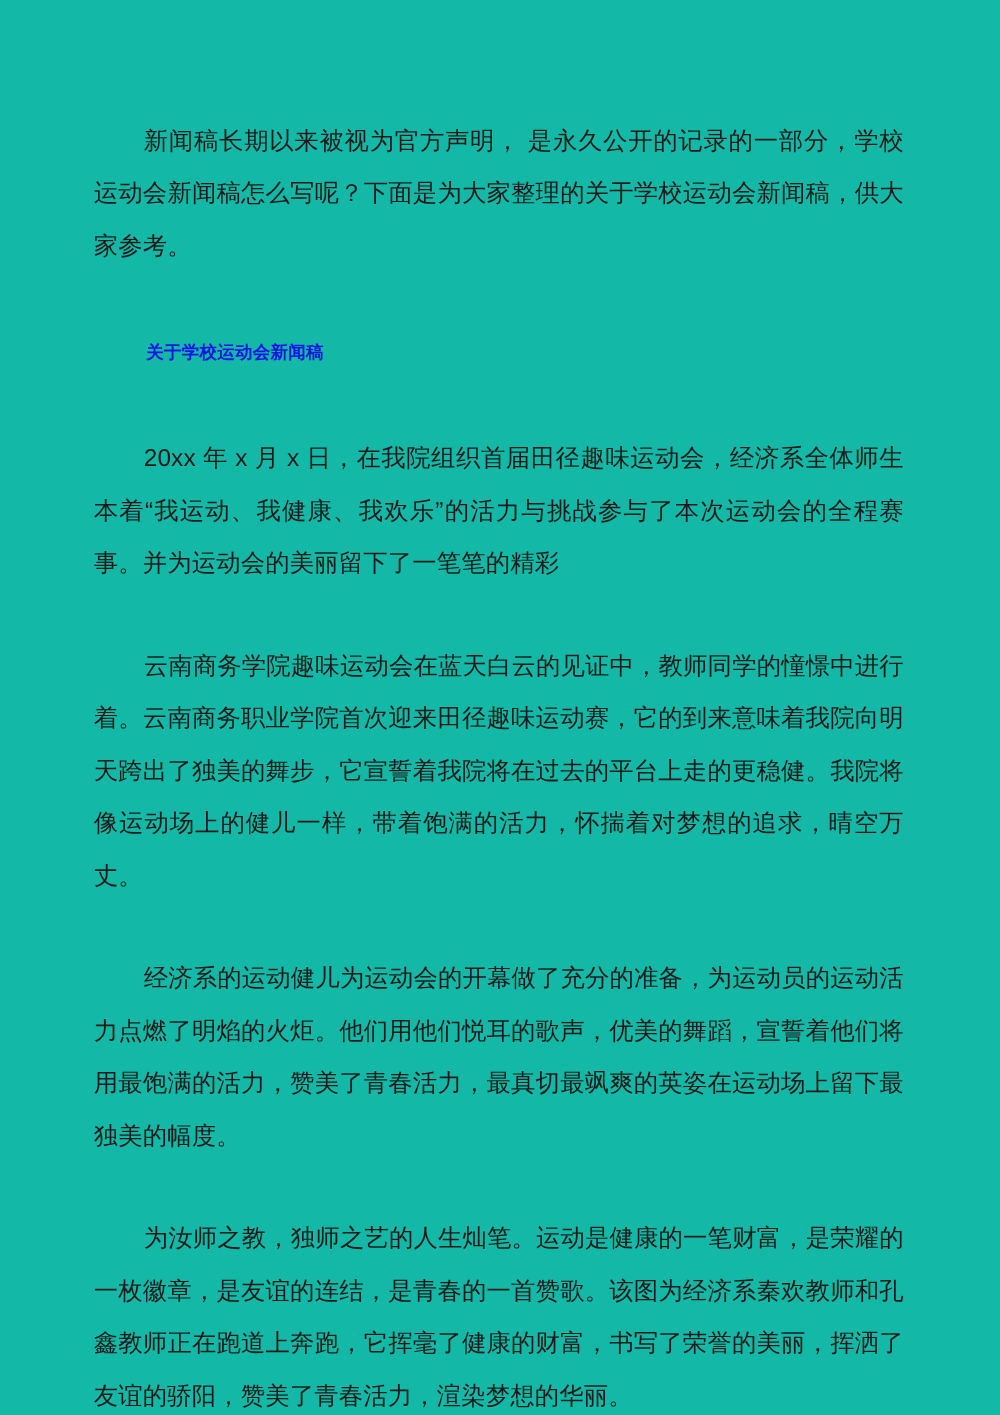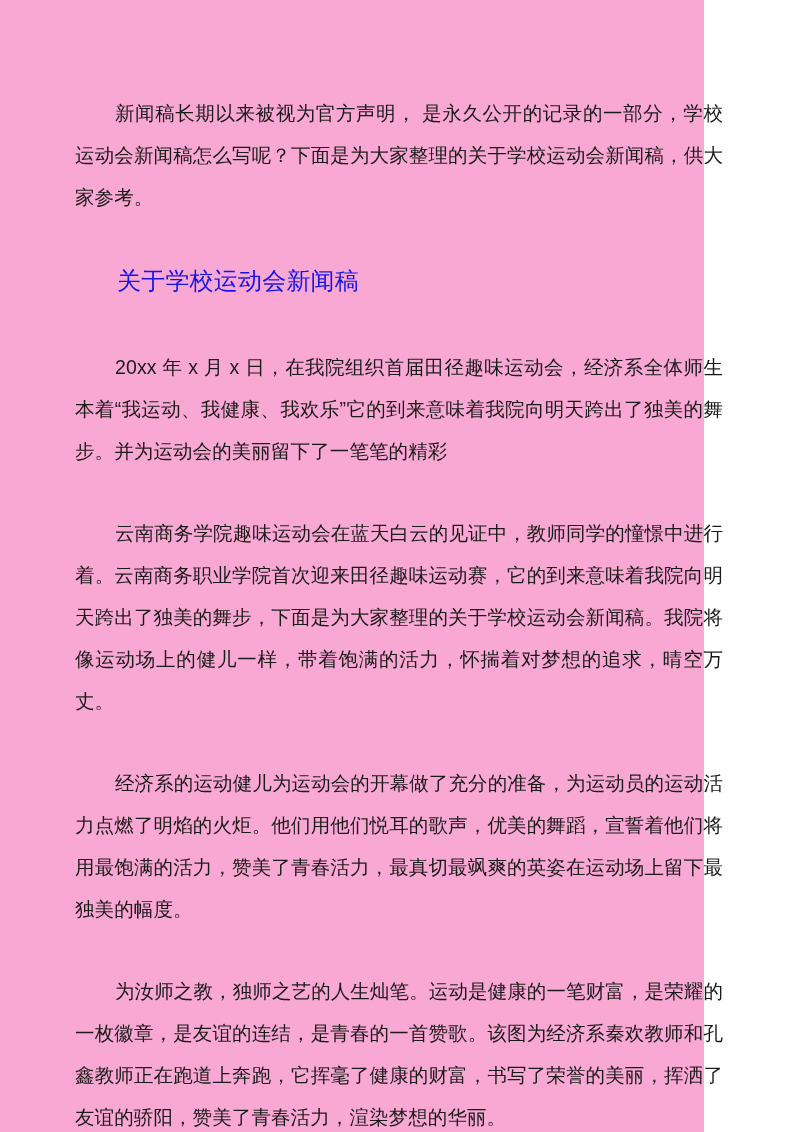--- a/index.html
+++ b/index.html
@@ -9,23 +9,23 @@
   }
   body {
     width: 800px;
     height: 1132px;
     font-family: "Liberation Sans", "DejaVu Sans", sans-serif;
     -webkit-font-smoothing: antialiased;
     overflow: hidden;
   }
   .page {
     position: relative;
-    width: 704px;
+    width: 800px;
     height: 1132px;
-    background: #f9a8d4;
+    background: #14b8a6;
     box-sizing: border-box;
   }
   .doc-body {
     position: absolute;
     left: 75px;
     top: 92px;
     width: 648px;
   }
   .para {
     font-size: 19.5px;
@@ -34,23 +34,23 @@
     text-align: justify;
     text-justify: inter-ideograph;
     text-indent: 40px;
     margin: 0;
     letter-spacing: 0.1px;
     word-break: break-all;
   }
   .spacer-md { height: 42px; }
   .spacer-lg { height: 44px; }
   .heading {
-    font-size: 24px;
+    font-size: 14px;
     line-height: 42px;
-    font-weight: normal;
+    font-weight: bold;
     color: #1414e6;
     text-indent: 42px;
     margin: 0;
     letter-spacing: 0.2px;
   }
   .para-gap { height: 40px; }
 </style>
 </head>
 <body>
 
@@ -58,25 +58,25 @@
   <div class="doc-body">
 
     <p class="para">新闻稿长期以来被视为官方声明， 是永久公开的记录的一部分，学校运动会新闻稿怎么写呢？下面是为大家整理的关于学校运动会新闻稿，供大家参考。</p>
 
     <div class="spacer-md"></div>
 
     <h2 class="heading">关于学校运动会新闻稿</h2>
 
     <div class="spacer-lg"></div>
 
-    <p class="para">20xx 年 x 月 x 日，在我院组织首届田径趣味运动会，经济系全体师生本着“我运动、我健康、我欢乐”它的到来意味着我院向明天跨出了独美的舞步。并为运动会的美丽留下了一笔笔的精彩</p>
+    <p class="para">20xx 年 x 月 x 日，在我院组织首届田径趣味运动会，经济系全体师生本着“我运动、我健康、我欢乐”的活力与挑战参与了本次运动会的全程赛事。并为运动会的美丽留下了一笔笔的精彩</p>
 
     <div class="para-gap"></div>
 
-    <p class="para">云南商务学院趣味运动会在蓝天白云的见证中，教师同学的憧憬中进行着。云南商务职业学院首次迎来田径趣味运动赛，它的到来意味着我院向明天跨出了独美的舞步，下面是为大家整理的关于学校运动会新闻稿。我院将像运动场上的健儿一样，带着饱满的活力，怀揣着对梦想的追求，晴空万丈。</p>
+    <p class="para">云南商务学院趣味运动会在蓝天白云的见证中，教师同学的憧憬中进行着。云南商务职业学院首次迎来田径趣味运动赛，它的到来意味着我院向明天跨出了独美的舞步，它宣誓着我院将在过去的平台上走的更稳健。我院将像运动场上的健儿一样，带着饱满的活力，怀揣着对梦想的追求，晴空万丈。</p>
 
     <div class="para-gap"></div>
 
     <p class="para">经济系的运动健儿为运动会的开幕做了充分的准备，为运动员的运动活力点燃了明焰的火炬。他们用他们悦耳的歌声，优美的舞蹈，宣誓着他们将用最饱满的活力，赞美了青春活力，最真切最飒爽的英姿在运动场上留下最独美的幅度。</p>
 
     <div class="para-gap"></div>
 
     <p class="para">为汝师之教，独师之艺的人生灿笔。运动是健康的一笔财富，是荣耀的一枚徽章，是友谊的连结，是青春的一首赞歌。该图为经济系秦欢教师和孔鑫教师正在跑道上奔跑，它挥毫了健康的财富，书写了荣誉的美丽，挥洒了友谊的骄阳，赞美了青春活力，渲染梦想的华丽。</p>
 
   </div>

